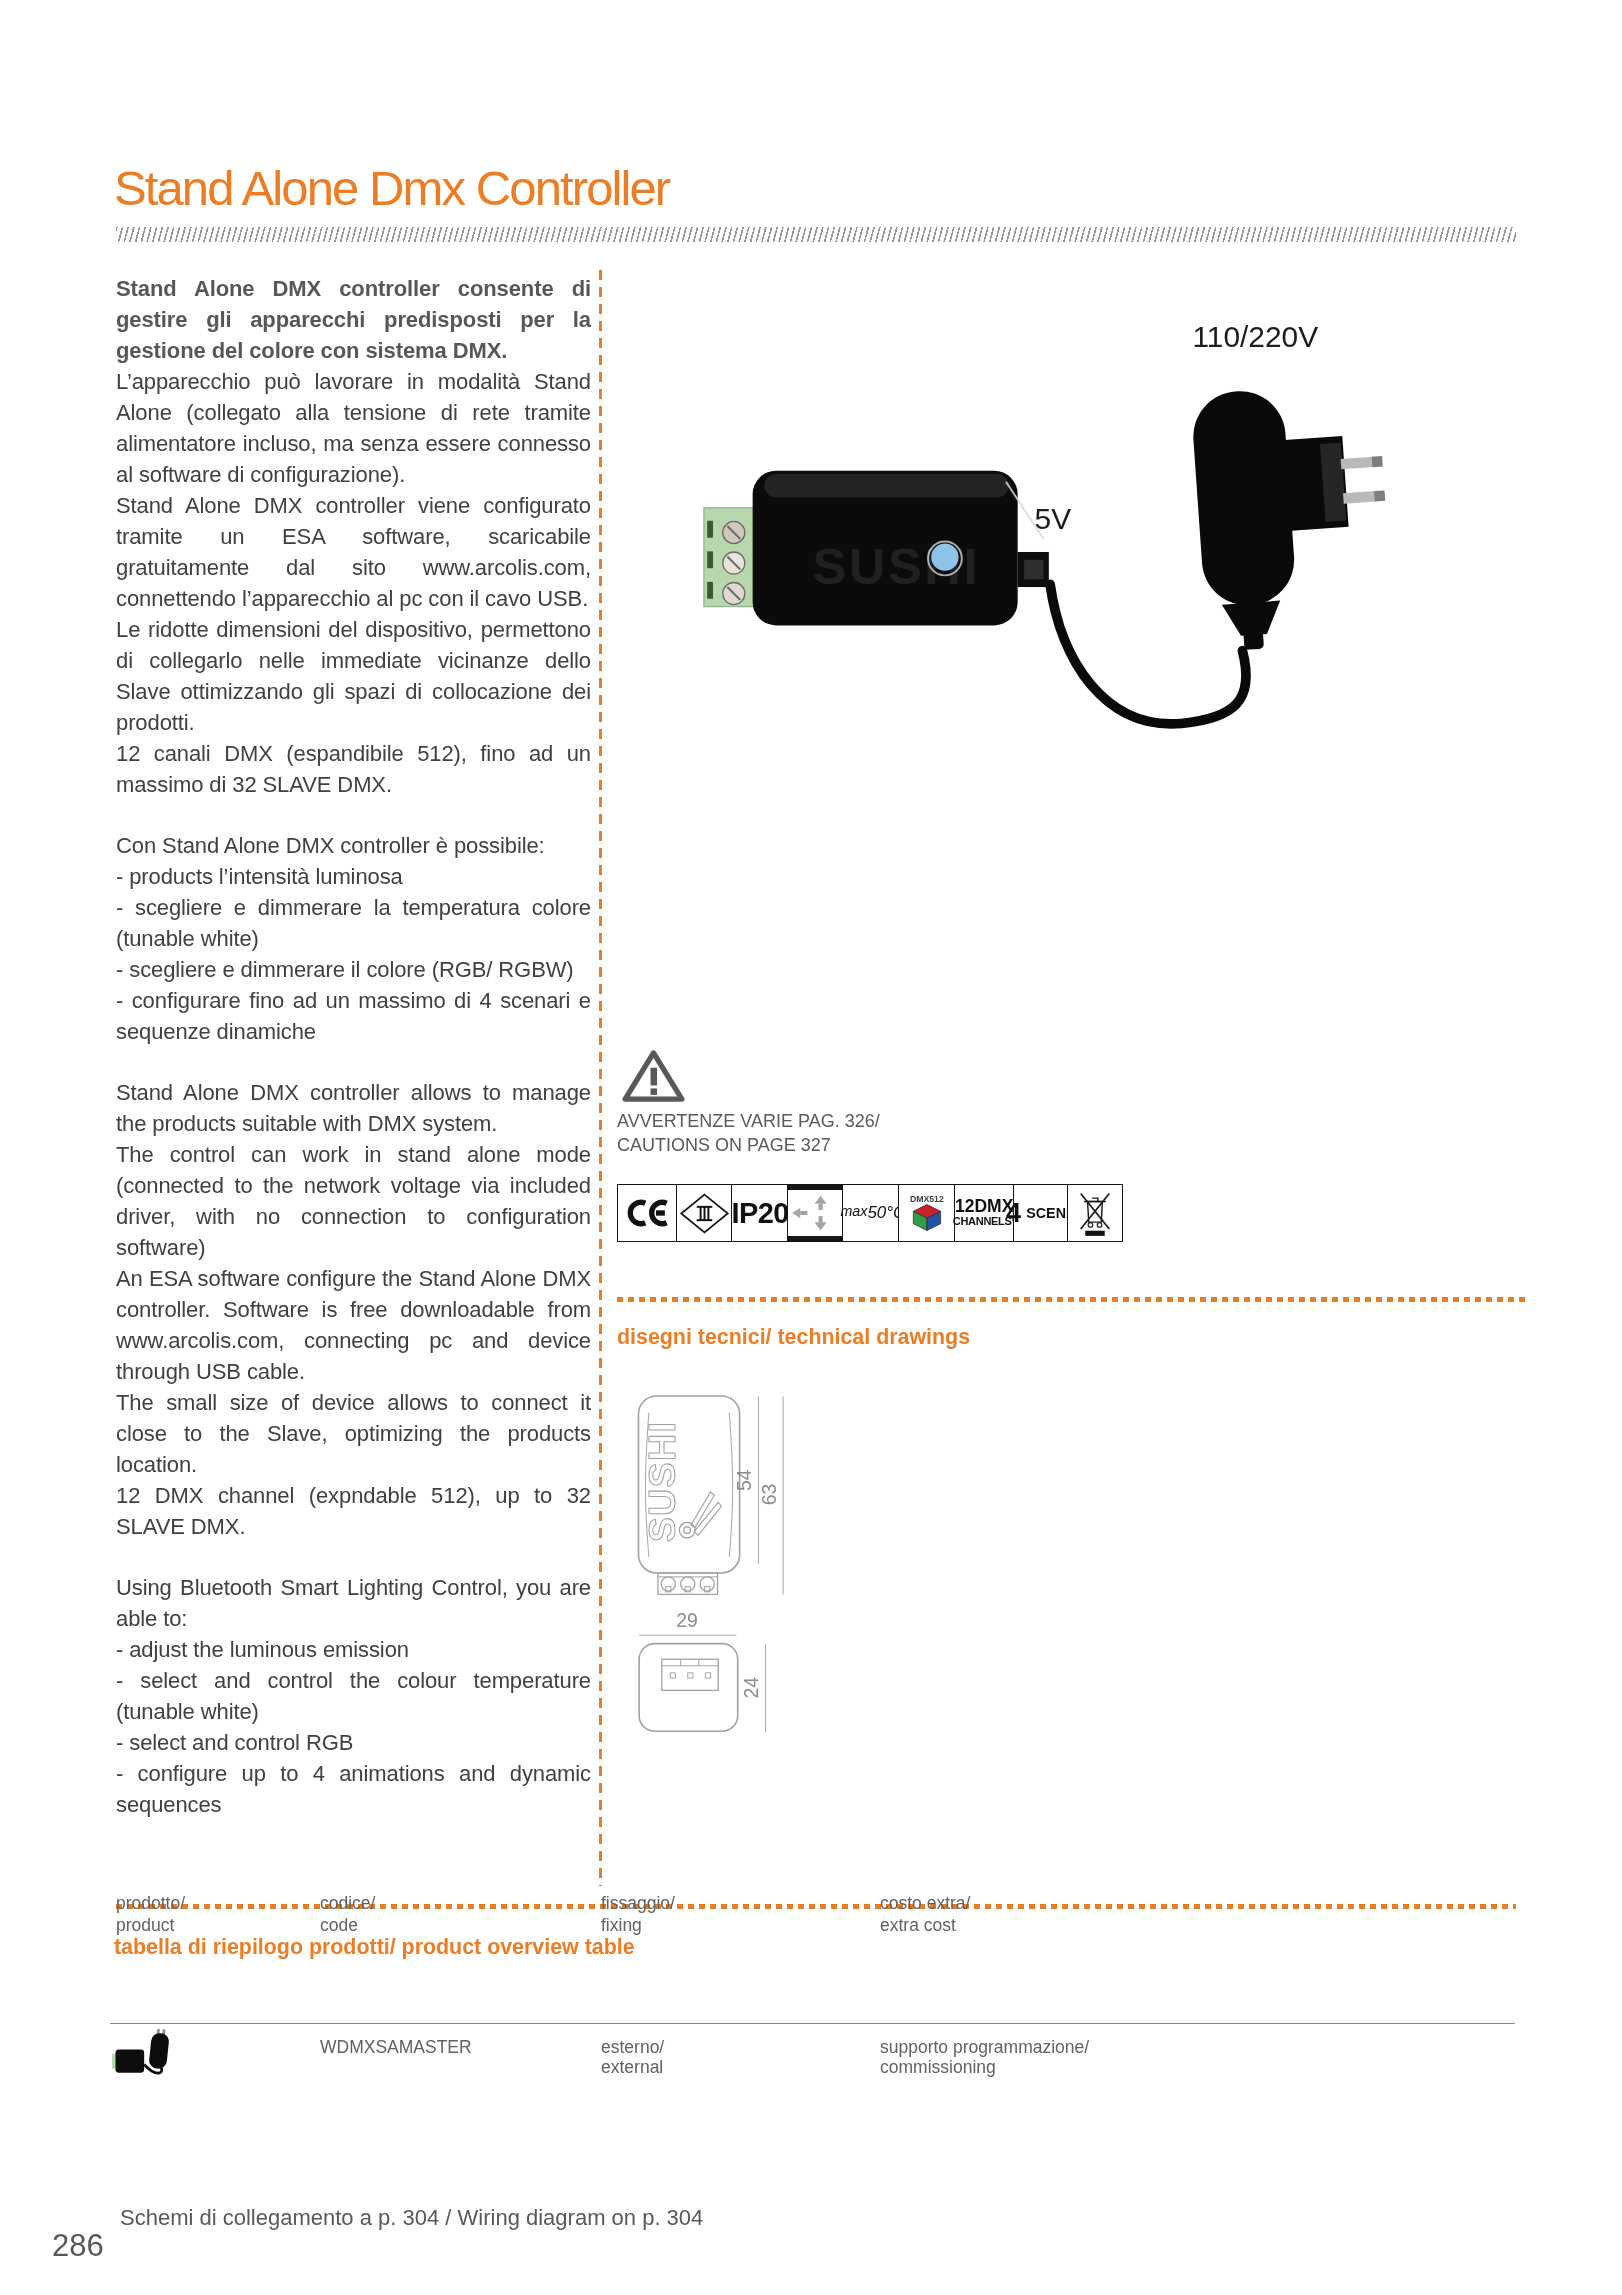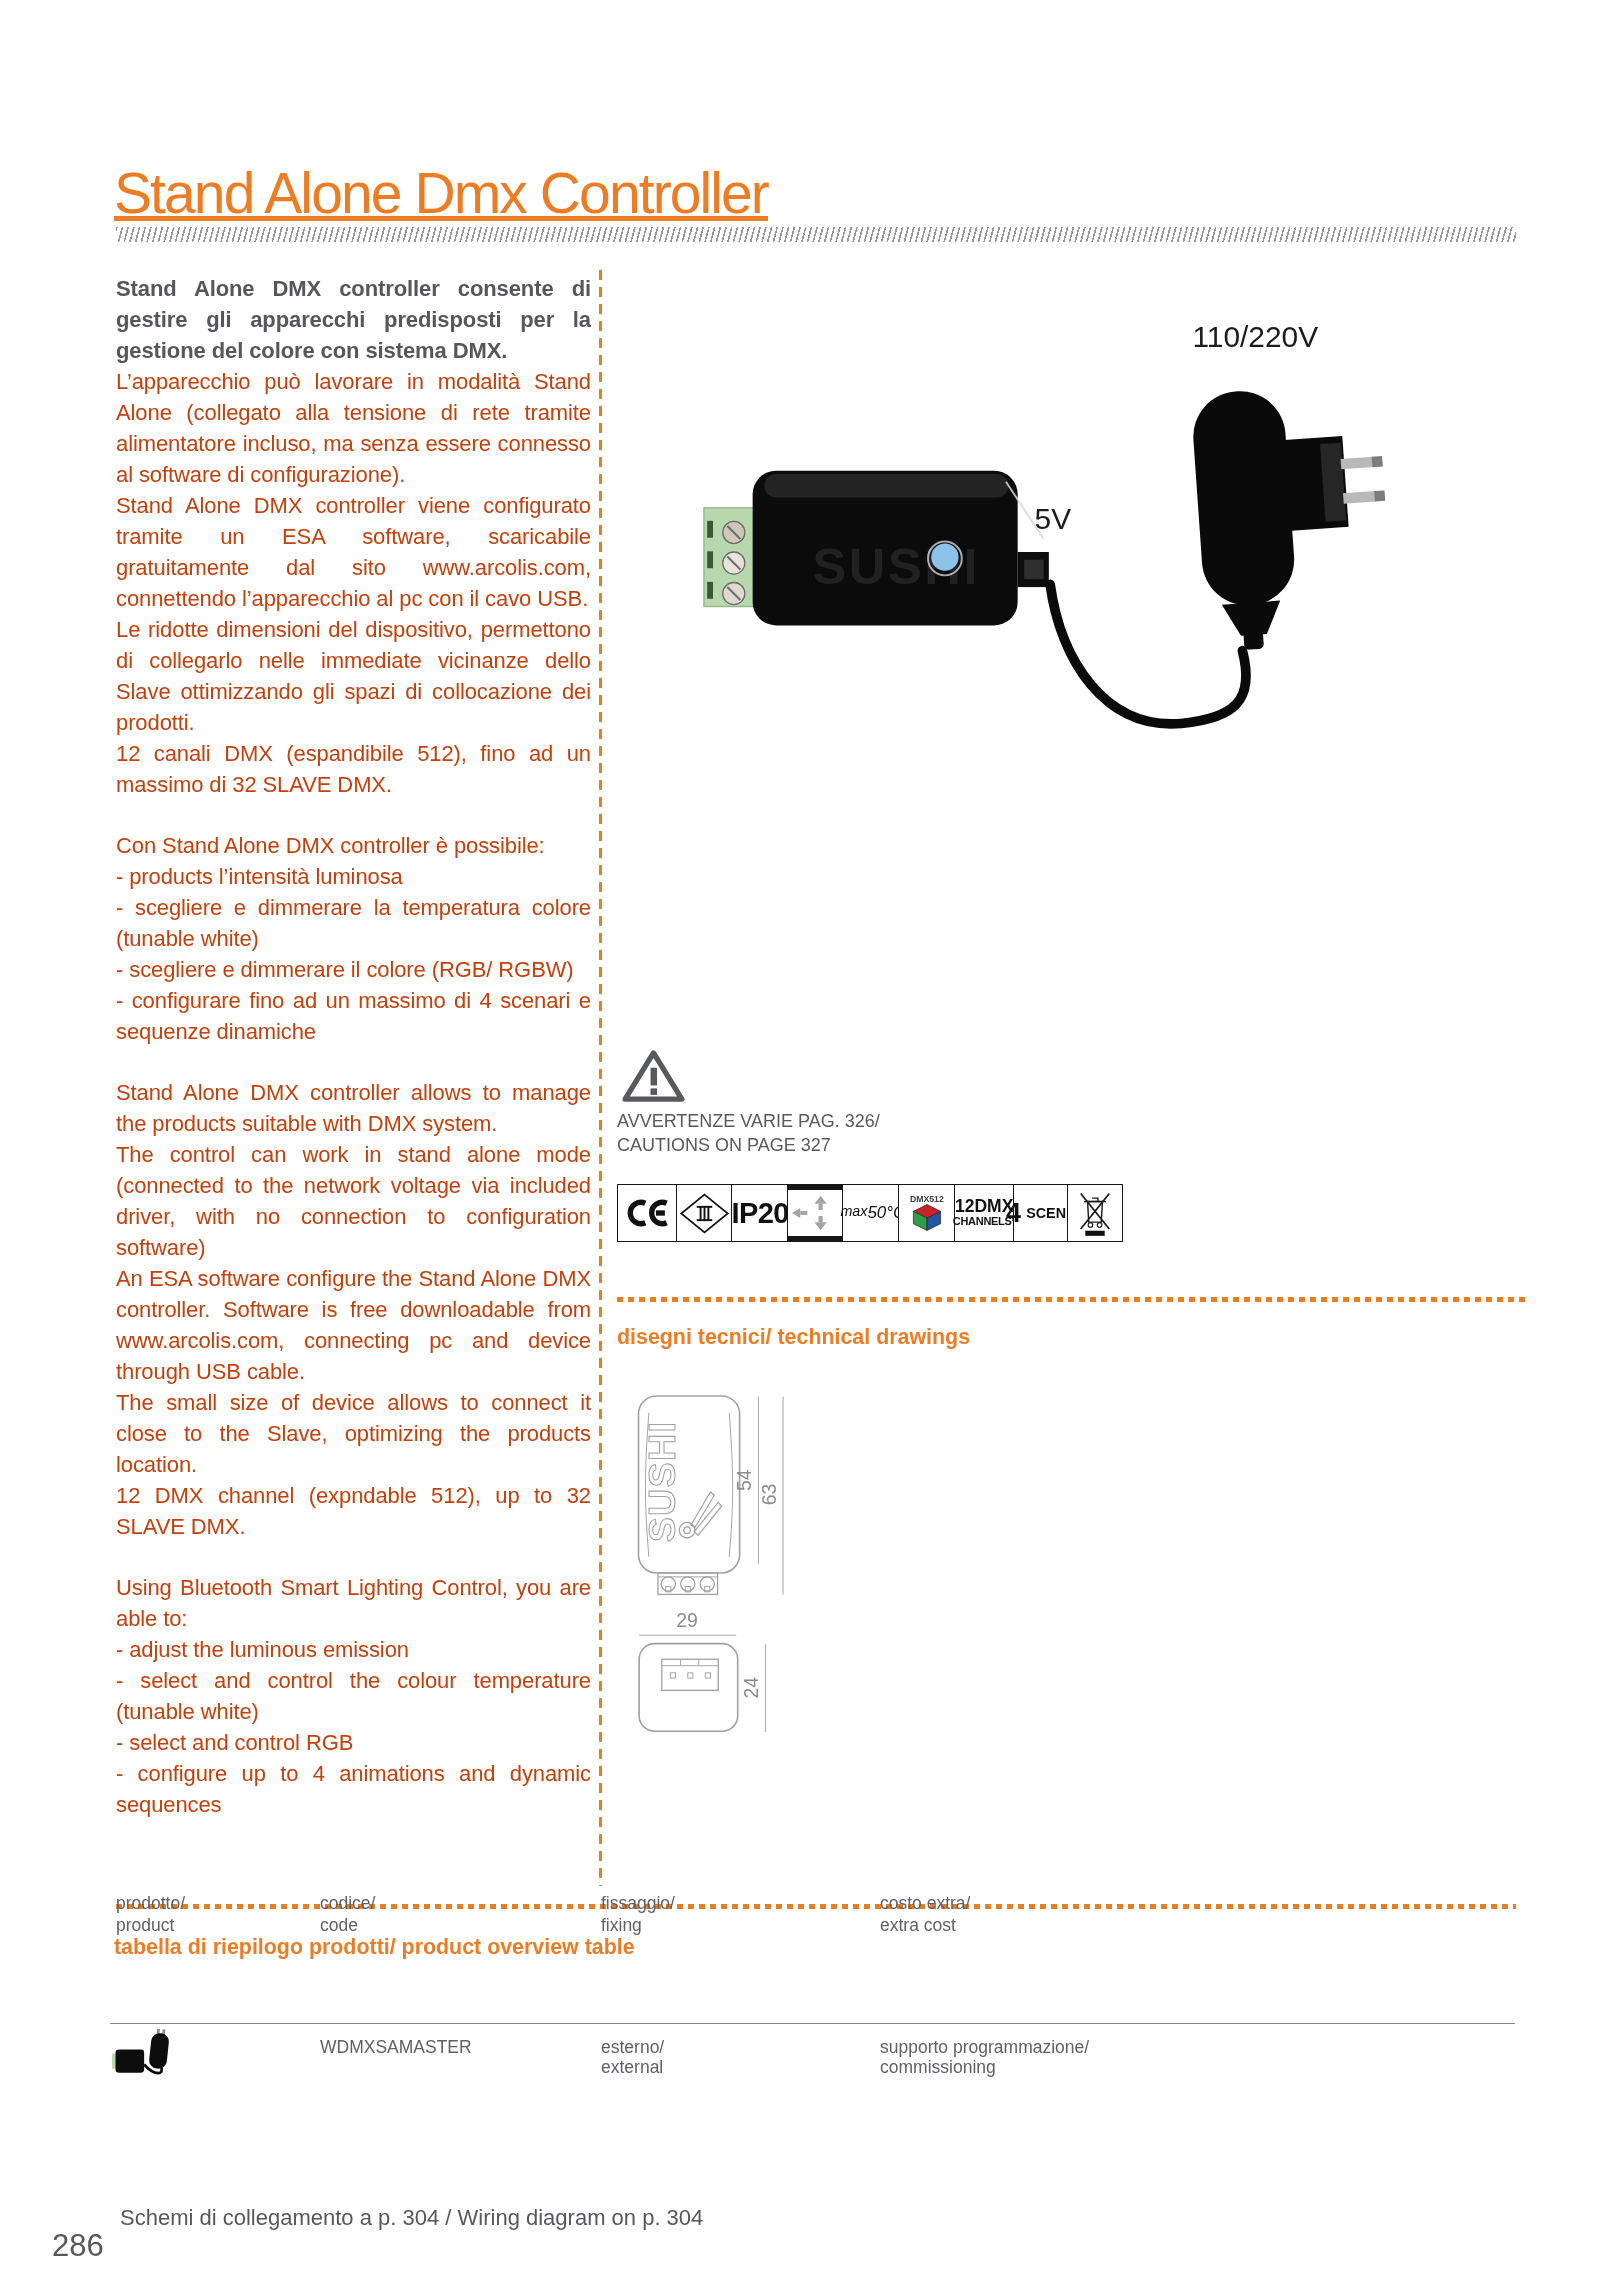--- a/index.html
+++ b/index.html
@@ -1,28 +1,28 @@
 <!DOCTYPE html>
 <html style="font-size:10.4px"><head>
 <meta charset="utf-8">
 <style>
   html,body{margin:0;padding:0;background:#ffffff;}
   .page{position:relative;width:1623px;height:2295px;background:#fff;overflow:hidden;
         font-family:"Liberation Sans",sans-serif;color:#636466;}
 
   
-  .title{position:absolute;left:114px;top:160px;font-size:57px;font-weight:400;
-         color:#ec7d24;letter-spacing:-1.9px;white-space:nowrap;text-decoration:underline;}
+  .title{position:absolute;left:114px;top:160px;font-size:49px;font-weight:400;
+         color:#ec7d24;letter-spacing:-1.9px;white-space:nowrap;}
   .hatch{position:absolute;left:116px;top:227px;width:1400px;height:15px;
          background:repeating-linear-gradient(105deg,#97979a 0 1.6px,#ffffff 1.6px 5.5px);}
 
   
   .intro{position:absolute;left:116px;top:273px;width:475px;}
   .para{margin:0;font-size:22px;line-height:31px;letter-spacing:-0.1px;
-        text-align:justify;color:#c2410c;}
+        text-align:justify;color:#404040;}
   .para.bold{font-weight:700;color:#565759;}
   .para.gap{margin-top:30px;}
 
   .vline{position:absolute;left:599px;top:270px;width:3.2px;height:1616px;
          background:repeating-linear-gradient(180deg,#e87e24 0 9.7px,transparent 9.7px 17px);}
 
   
   .hdash{position:absolute;height:4.5px;
          background:repeating-linear-gradient(90deg,#e87e24 0 5.8px,transparent 5.8px 11px);}
   .hdash.d1{left:617px;top:1297px;width:910px;}

